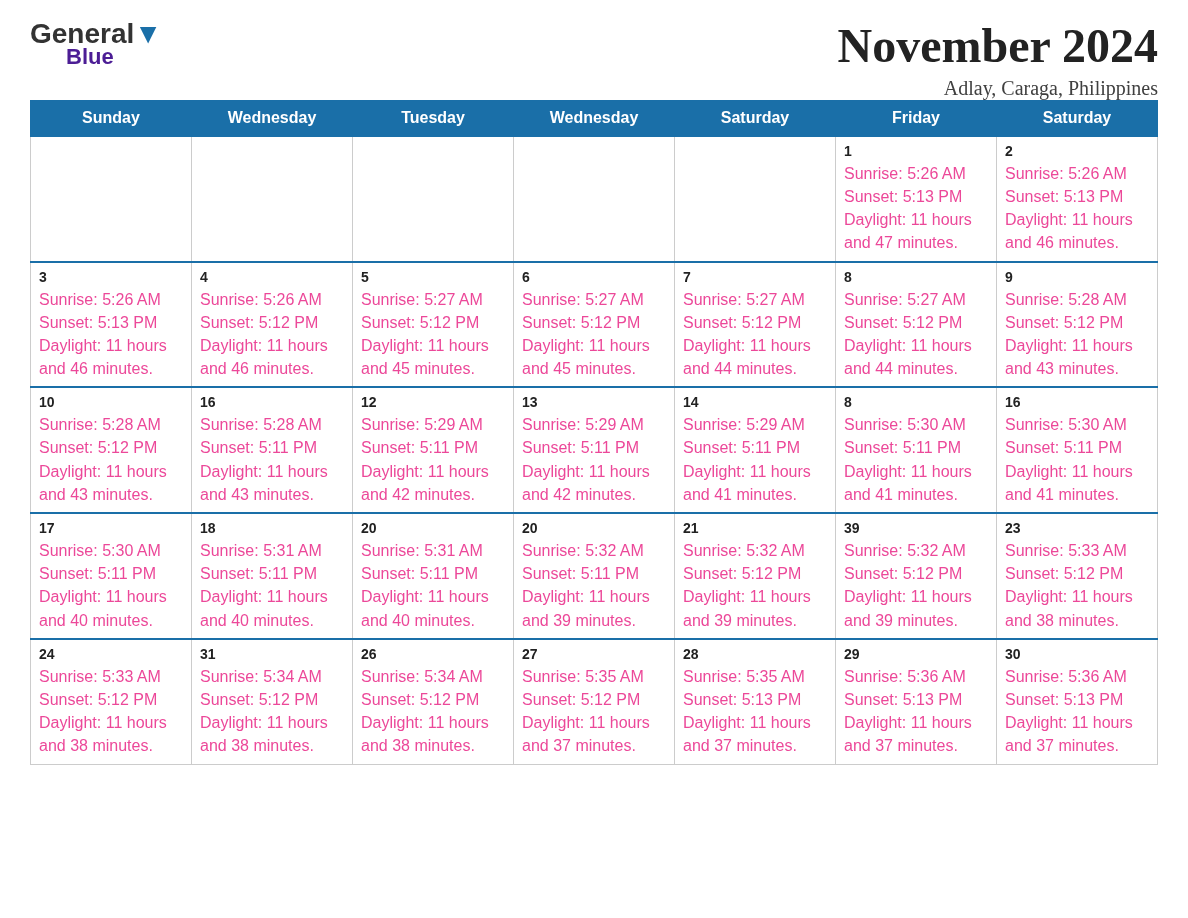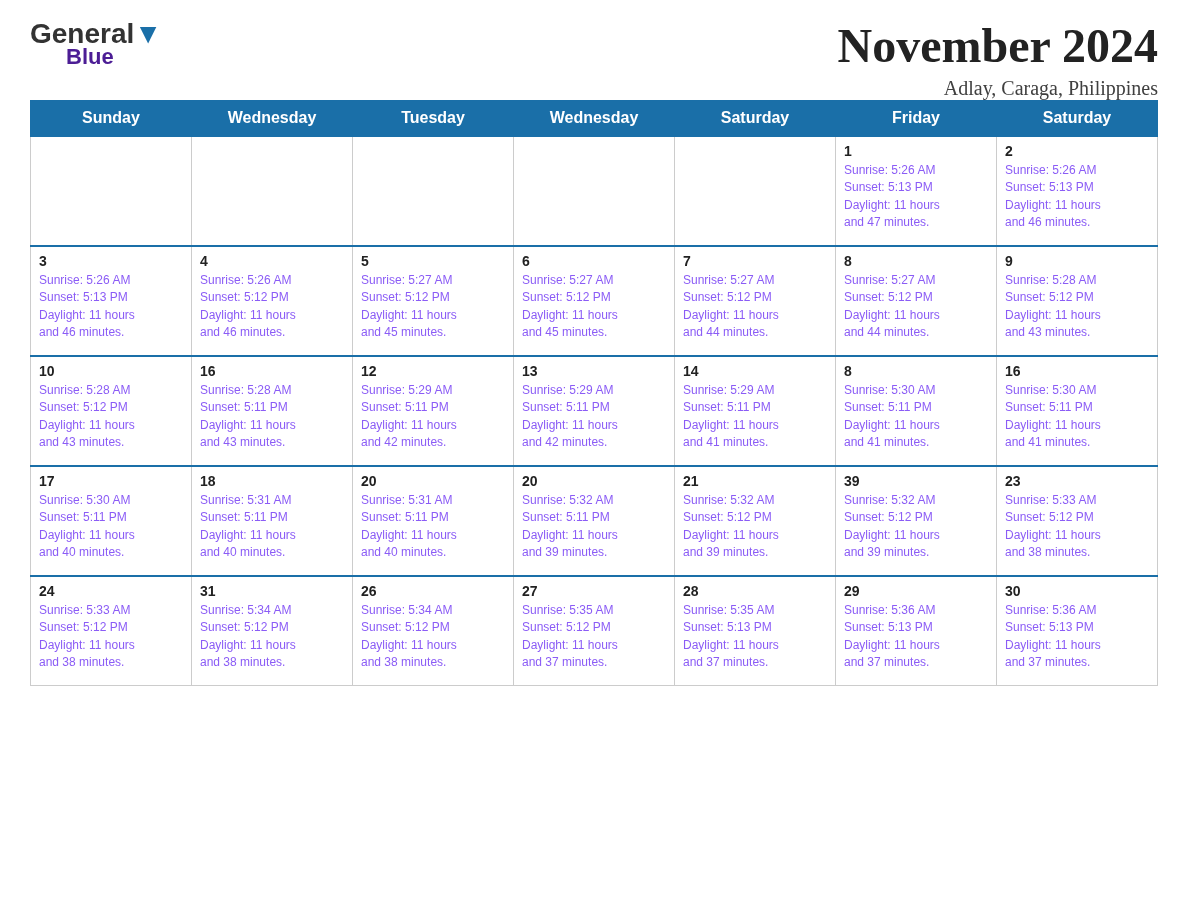--- a/index.html
+++ b/index.html
@@ -80,22 +80,22 @@
       border-top: 2px solid #1a6fa8;
     }
     .day-num {
       font-size: 14px;
       font-weight: bold;
       color: #222;
       display: block;
       margin-bottom: 3px;
     }
     .day-info {
-      font-size: 12px;
-      color: #8b5cf6;
+      font-size: 16px;
+      color: #ec4899;
       line-height: 1.45;
     }
     .empty-cell {
       background: #f9f9f9;
     }
   </style>
 </head>
 <body>
 
 <div class="header">

